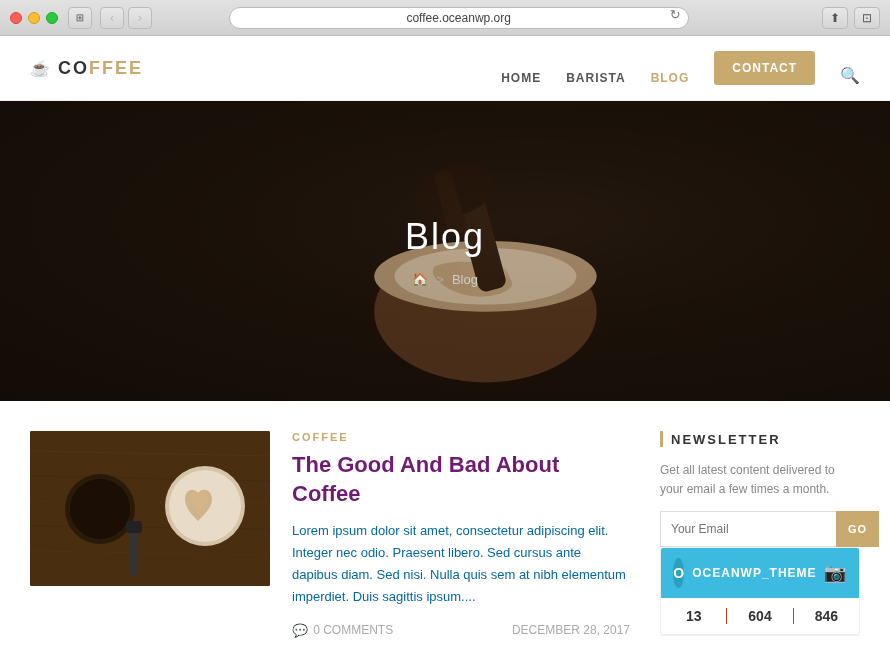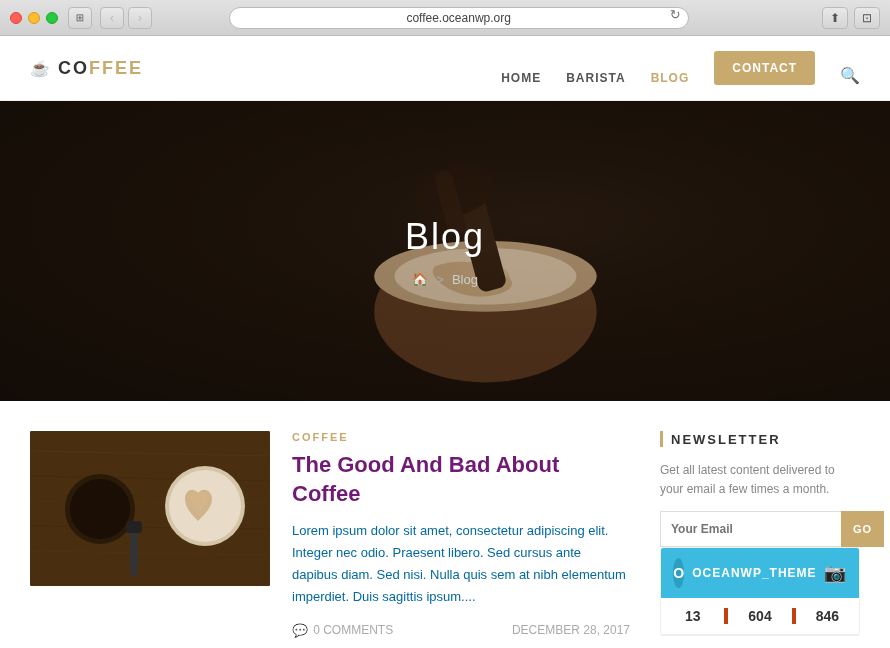--- a/index.html
+++ b/index.html
@@ -300,21 +300,20 @@
     .newsletter-input {
       flex: 1;
       height: 36px;
       border: 1px solid #ddd;
       border-right: none;
       padding: 0 10px;
       font-size: 12px;
       color: #999;
       outline: none;
       border-radius: 0;
-      font-weight: bold;
     }
     .newsletter-btn {
       height: 36px;
       padding: 0 12px;
       background: #c8a96e;
       color: #fff;
       border: none;
       font-size: 11px;
       font-weight: 700;
       letter-spacing: 1px;
@@ -359,21 +358,21 @@
       font-size: 18px;
     }
     .instagram-stats {
       display: flex;
       text-align: center;
       padding: 10px 0;
       border-bottom: 1px solid #eee;
     }
     .stat-item {
       flex: 1;
-      border-right: 4px solid #c2410c;
+      border-right: 1px solid #c2410c;
     }
     .stat-item:last-child { border-right: none; }
     .stat-number {
       font-size: 14px;
       font-weight: 700;
       color: #333;
       display: block;
     }
   </style>
 </head>

